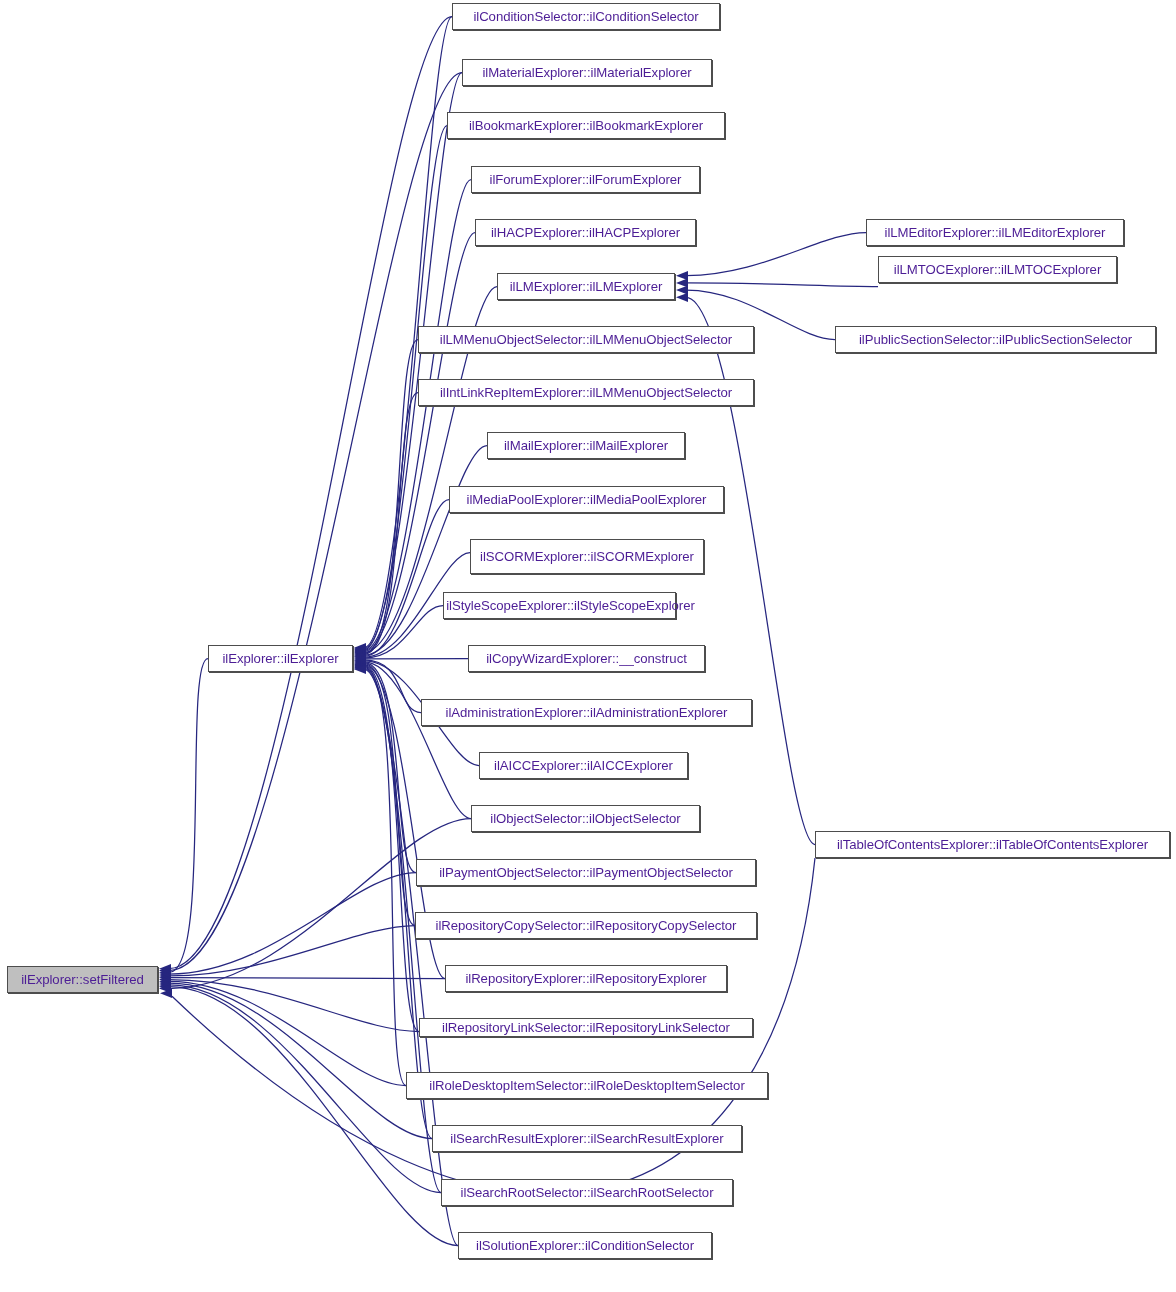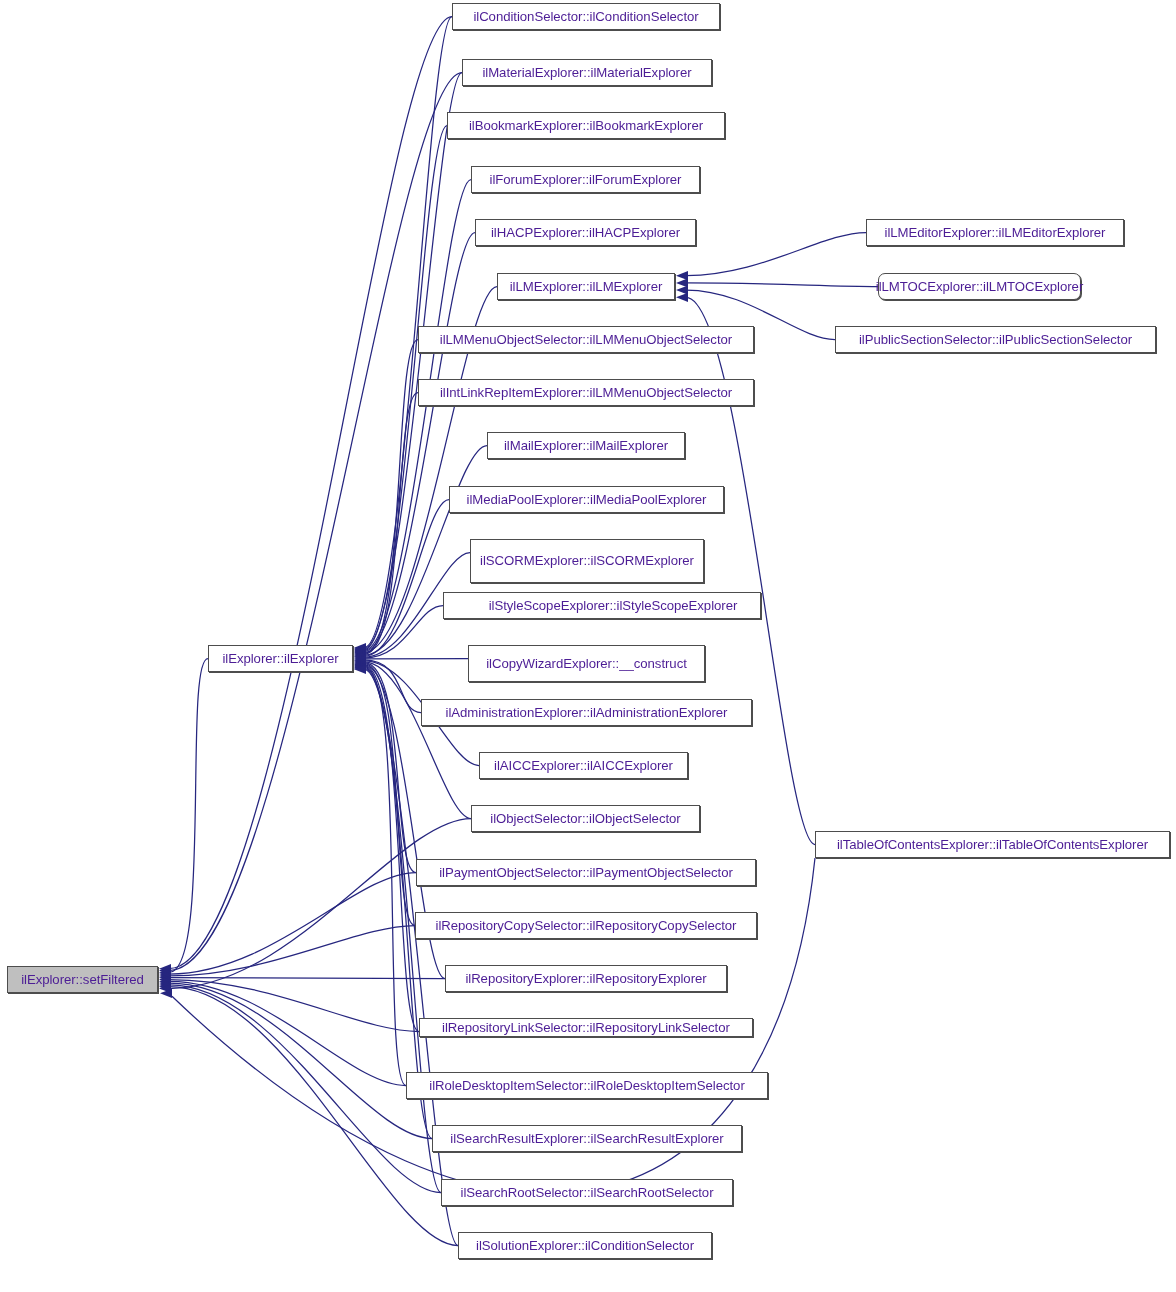--- a/index.html
+++ b/index.html
@@ -165,27 +165,27 @@
       </div>
       <div class="gnode" style="left: 418px; top: 379px; width: 336px; height: 27px;">
         <span class="gnode-label">ilIntLinkRepItemExplorer::ilLMMenuObjectSelector</span>
       </div>
       <div class="gnode" style="left: 487px; top: 432px; width: 198px; height: 27px;">
         <span class="gnode-label">ilMailExplorer::ilMailExplorer</span>
       </div>
       <div class="gnode" style="left: 449px; top: 486px; width: 275px; height: 27px;">
         <span class="gnode-label">ilMediaPoolExplorer::ilMediaPoolExplorer</span>
       </div>
-      <div class="gnode" style="left: 470px; top: 539px; width: 234px; height: 44px;">
+      <div class="gnode" style="left: 470px; top: 539px; width: 234px; height: 35px;">
         <span class="gnode-label">ilSCORMExplorer::ilSCORMExplorer</span>
       </div>
-      <div class="gnode" style="left: 443px; top: 592px; width: 318px; height: 27px; padding-left: 22px;">
+      <div class="gnode" style="left: 443px; top: 592px; width: 233px; height: 27px; padding-left: 22px;">
         <span class="gnode-label">ilStyleScopeExplorer::ilStyleScopeExplorer</span>
       </div>
-      <div class="gnode" style="left: 468px; top: 645px; width: 237px; height: 37px;">
+      <div class="gnode" style="left: 468px; top: 645px; width: 237px; height: 27px;">
         <span class="gnode-label">ilCopyWizardExplorer::__construct</span>
       </div>
       <div class="gnode" style="left: 421px; top: 699px; width: 331px; height: 27px;">
         <span class="gnode-label">ilAdministrationExplorer::ilAdministrationExplorer</span>
       </div>
       <div class="gnode" style="left: 479px; top: 752px; width: 209px; height: 27px;">
         <span class="gnode-label">ilAICCExplorer::ilAICCExplorer</span>
       </div>
       <div class="gnode" style="left: 471px; top: 805px; width: 229px; height: 27px;">
         <span class="gnode-label">ilObjectSelector::ilObjectSelector</span>
@@ -210,21 +210,21 @@
       </div>
       <div class="gnode" style="left: 441px; top: 1179px; width: 292px; height: 27px;">
         <span class="gnode-label">ilSearchRootSelector::ilSearchRootSelector</span>
       </div>
       <div class="gnode" style="left: 458px; top: 1232px; width: 254px; height: 27px;">
         <span class="gnode-label">ilSolutionExplorer::ilConditionSelector</span>
       </div>
       <div class="gnode" style="left: 866px; top: 219px; width: 258px; height: 27px;">
         <span class="gnode-label">ilLMEditorExplorer::ilLMEditorExplorer</span>
       </div>
-      <div class="gnode" style="left: 878px; top: 273px; width: 203px; height: 27px; border-radius: 7px;">
+      <div class="gnode" style="left: 878px; top: 256px; width: 239px; height: 27px;">
         <span class="gnode-label">ilLMTOCExplorer::ilLMTOCExplorer</span>
       </div>
       <div class="gnode" style="left: 835px; top: 326px; width: 321px; height: 27px;">
         <span class="gnode-label">ilPublicSectionSelector::ilPublicSectionSelector</span>
       </div>
       <div class="gnode" style="left: 815px; top: 831px; width: 355px; height: 27px;">
         <span class="gnode-label">ilTableOfContentsExplorer::ilTableOfContentsExplorer</span>
       </div>
     </div>
 </div>

